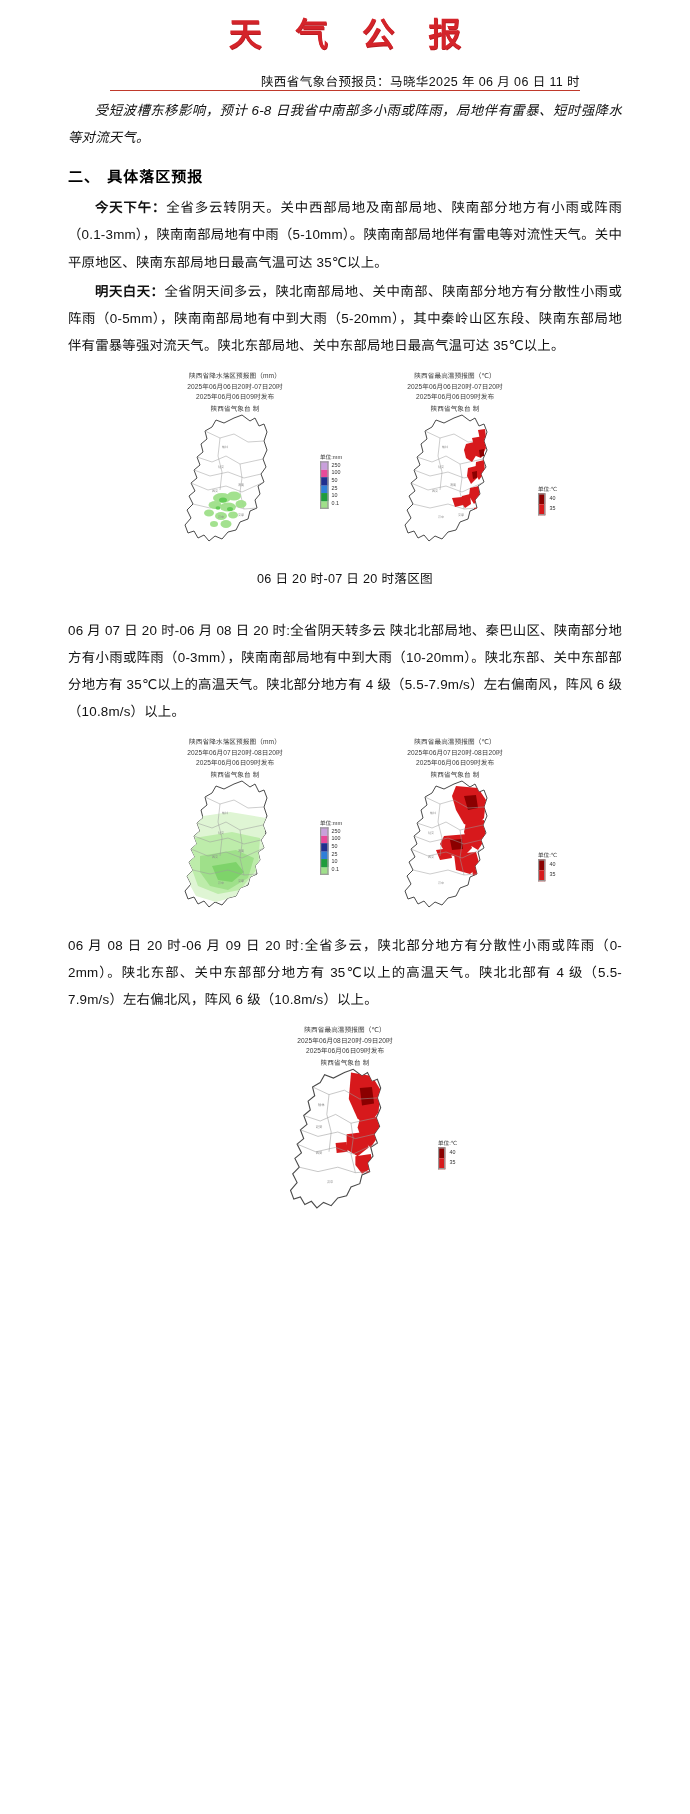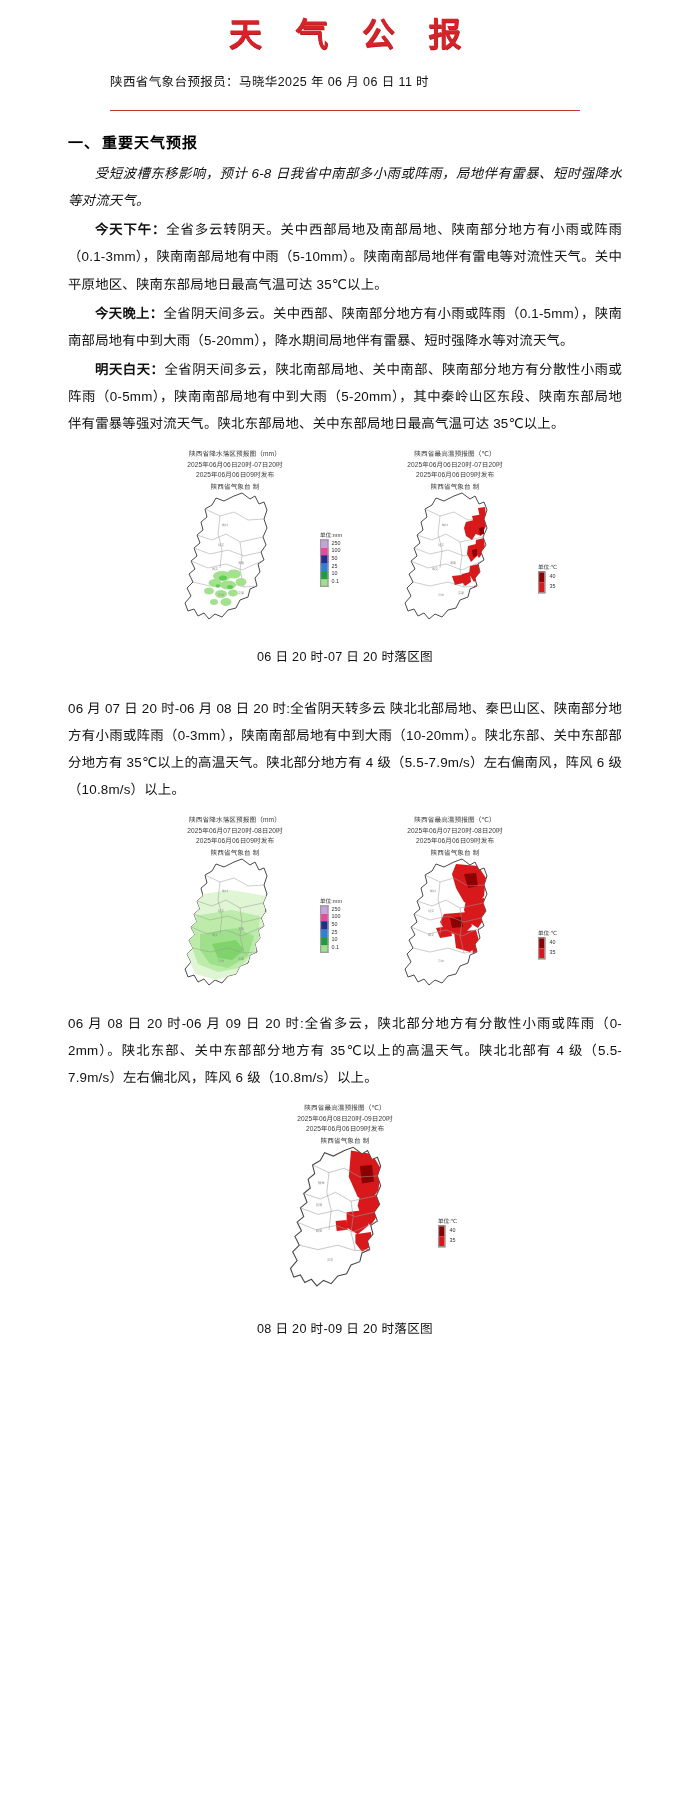--- a/index.html
+++ b/index.html
@@ -28,22 +28,22 @@
     color: #d4242a;
     letter-spacing: 11px;
     text-indent: 11px;
     line-height: 1.25;
     display: inline-block;
     text-shadow: 0.5px 0.5px 0 #b71c22;
   }
   .byline-wrap {
     margin: 16px auto 0 auto;
     width: 470px;
-    text-align: left;
-    padding-bottom: 20px;
+    text-align: right;
+    padding-bottom: 0;
     border-bottom: 1.4px solid #c0392b;
   }
   .byline {
     font-size: 12.5px;
     color: #111;
     letter-spacing: 0.4px;
     white-space: nowrap;
   }
 
   
@@ -146,29 +146,28 @@
 
   <div class="masthead">
     <div class="masthead-title">天 气 公 报</div>
     <div class="byline-wrap">
       <span class="byline">陕西省气象台</span><span class="sep"></span><span class="byline">预报员：马晓华</span><span class="sep"></span><span class="byline">2025 年 06 月 06 日 11 时</span>
     </div>
   </div>
 
   <div class="content">
 
+    <p class="para indent">受短波槽东移影响，预计 6-8 日我省中南部多小雨或阵雨，局地伴有雷暴、短时强降水等对流天气。</p>
+
     <h2 class="section">
-      <span class="num">一、</span><span>重要天气预报</span>
+      <span class="num">二、</span>&nbsp;<span>具体落区预报</span>
     </h2>
-    <p class="para indent">受短波槽东移影响，预计 6-8 日我省中南部多小雨或阵雨，局地伴有雷暴、短时强降水等对流天气。</p>
-
 
     <p class="para"><span class="lead">今天下午：</span><span>全省多云转阴天。关中西部局地及南部局地、陕南部分地方有小雨或阵雨（0.1-3mm），陕南南部局地有中雨（5-10mm）。陕南南部局地伴有雷电等对流性天气。关中平原地区、陕南东部局地日最高气温可达 35℃以上。</span></p>
 
-    <p class="para"><span class="lead">今天晚上：</span><span>全省阴天间多云。关中西部、陕南部分地方有小雨或阵雨（0.1-5mm），陕南南部局地有中到大雨（5-20mm），降水期间局地伴有雷暴、短时强降水等对流天气。</span></p>
 
     <p class="para"><span class="lead">明天白天：</span><span>全省阴天间多云，陕北南部局地、关中南部、陕南部分地方有分散性小雨或阵雨（0-5mm），陕南南部局地有中到大雨（5-20mm），其中秦岭山区东段、陕南东部局地伴有雷暴等强对流天气。陕北东部局地、关中东部局地日最高气温可达 35℃以上。</span></p>
 
     <div class="figure-block">
       <div class="maps-row">
 
         <div class="map-card">
           <div class="map-title">
             <div>陕西省降水落区预报图（mm）</div>
             <div>2025年06月06日20时-07日20时</div>
@@ -491,17 +490,16 @@
                     <span>40</span>
                   </div>
                 <div class="legend-swatch" style="background:#d7191c">
                     <span>35</span>
                   </div>
               </div>
             </div>
           </div>
         </div>
       </div>
-      <div class="fig-caption">08 日 20 时-09 日 20 时落区图</div>
     </div>
 
   </div>
 </div>
 
 </body></html>

